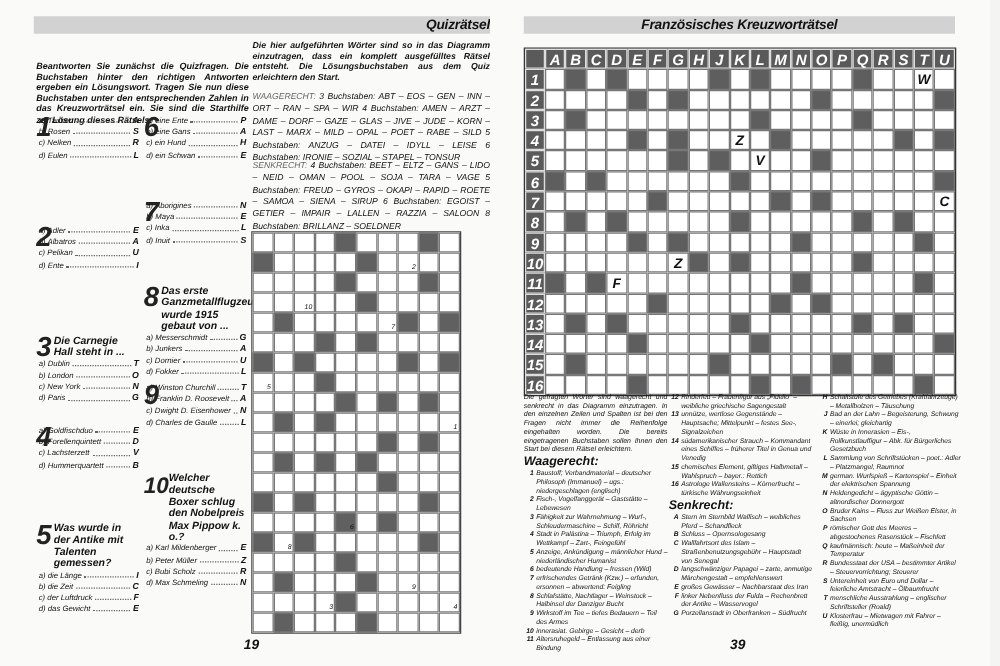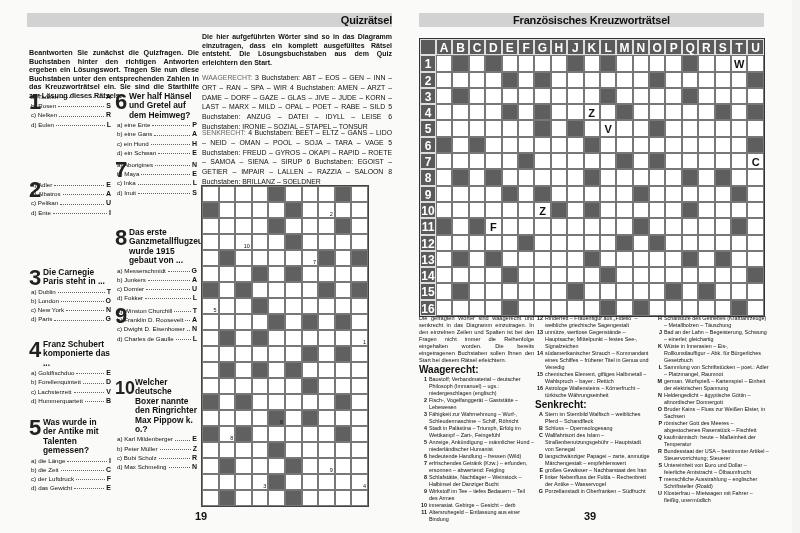--- a/index.html
+++ b/index.html
@@ -1,17 +1,17 @@
 <!DOCTYPE html>
 <html><head>
 <meta charset="utf-8">
 <style>
   html,body{margin:0;padding:0;}
   body{width:800px;height:533px;background:#f4f4f2;font-family:"Liberation Sans",sans-serif;color:#111;position:relative;overflow:hidden;}
-  .page{position:absolute;top:0;height:533px;background:#fafaf8;}
+  .page{position:absolute;top:0;height:533px;background:#fafaf8;font-style:italic;}
   .page.left{left:0;width:400px;}
   .page.right{left:392px;width:400px;}
   .hdr{position:absolute;top:13px;height:14px;background:#d2d2d2;text-align:right;font-family:"Liberation Sans",sans-serif;font-weight:bold;font-size:11px;line-height:14px;letter-spacing:-0.2px;}
   .left .hdr{left:27px;width:373px;padding-right:8px;box-sizing:border-box;}
   .right .hdr{left:27px;width:345px;text-align:center;}
   .intro{position:absolute;left:29px;top:49px;width:170px;font-size:7.2px;line-height:8.6px;font-weight:bold;text-align:justify;}
   .q{position:absolute;width:82px;}
   .qnum{position:absolute;left:0;top:0;font-size:22px;font-weight:bold;line-height:20px;color:#222;}
   .qtext{margin-left:14px;font-size:8.4px;font-weight:bold;line-height:9.4px;}
   .ans{font-size:6.2px;line-height:9.2px;margin-left:2px;display:flex;justify-content:space-between;}
@@ -84,21 +84,21 @@
           <b>U</b>
         </div>
         <div class="ans">
           <span>d) Ente</span>
           <span class="dots"></span>
           <b>I</b>
         </div>
       </div>
       <div class="q" style="left: 29px; top: 268px;">
         <div class="qnum">3</div>
-        <div class="qtext">Die Carnegie Paris steht in ...</div>
+        <div class="qtext">Die Carnegie Hall steht in ...</div>
         <div class="ans">
           <span>a) Dublin</span>
           <span class="dots"></span>
           <b>T</b>
         </div>
         <div class="ans">
           <span>b) London</span>
           <span class="dots"></span>
           <b>O</b>
         </div>
@@ -108,21 +108,20 @@
           <b>N</b>
         </div>
         <div class="ans">
           <span>d) Paris</span>
           <span class="dots"></span>
           <b>G</b>
         </div>
       </div>
       <div class="q" style="left: 29px; top: 340px;">
         <div class="qnum">4</div>
-        <div class="qtext">Franz Schubert komponierte das ...</div>
         <div class="ans">
           <span>a) Goldfischduo</span>
           <span class="dots"></span>
           <b>E</b>
         </div>
         <div class="ans">
           <span>b) Forellenquintett</span>
           <span class="dots"></span>
           <b>D</b>
         </div>
@@ -156,21 +155,20 @@
           <b>F</b>
         </div>
         <div class="ans">
           <span>d) das Gewicht</span>
           <span class="dots"></span>
           <b>E</b>
         </div>
       </div>
       <div class="q" style="left: 115px; top: 92px;">
         <div class="qnum">6</div>
-        <div class="qtext">Wer half Hänsel und Gretel auf dem Heimweg?</div>
         <div class="ans">
           <span>a) eine Ente</span>
           <span class="dots"></span>
           <b>P</b>
         </div>
         <div class="ans">
           <span>b) eine Gans</span>
           <span class="dots"></span>
           <b>A</b>
         </div>
@@ -250,21 +248,21 @@
           <b>N</b>
         </div>
         <div class="ans">
           <span>d) Charles de Gaulle</span>
           <span class="dots"></span>
           <b>L</b>
         </div>
       </div>
       <div class="q" style="left: 115px; top: 378px;">
         <div class="qnum" style="font-size: 18px;">10</div>
-        <div class="qtext" style="margin-left: 20px;">Welcher deutsche Boxer nannte den Ringrichter Max Pippow k. o.?</div>
+        <div class="qtext" style="margin-left: 20px;">Welcher deutsche Boxer schlug den Nobelpreis Max Pippow k. o.?</div>
         <div class="ans">
           <span>a) Karl Mildenberger</span>
           <span class="dots"></span>
           <b>E</b>
         </div>
         <div class="ans">
           <span>b) Peter Müller</span>
           <span class="dots"></span>
           <b>Z</b>
         </div>

